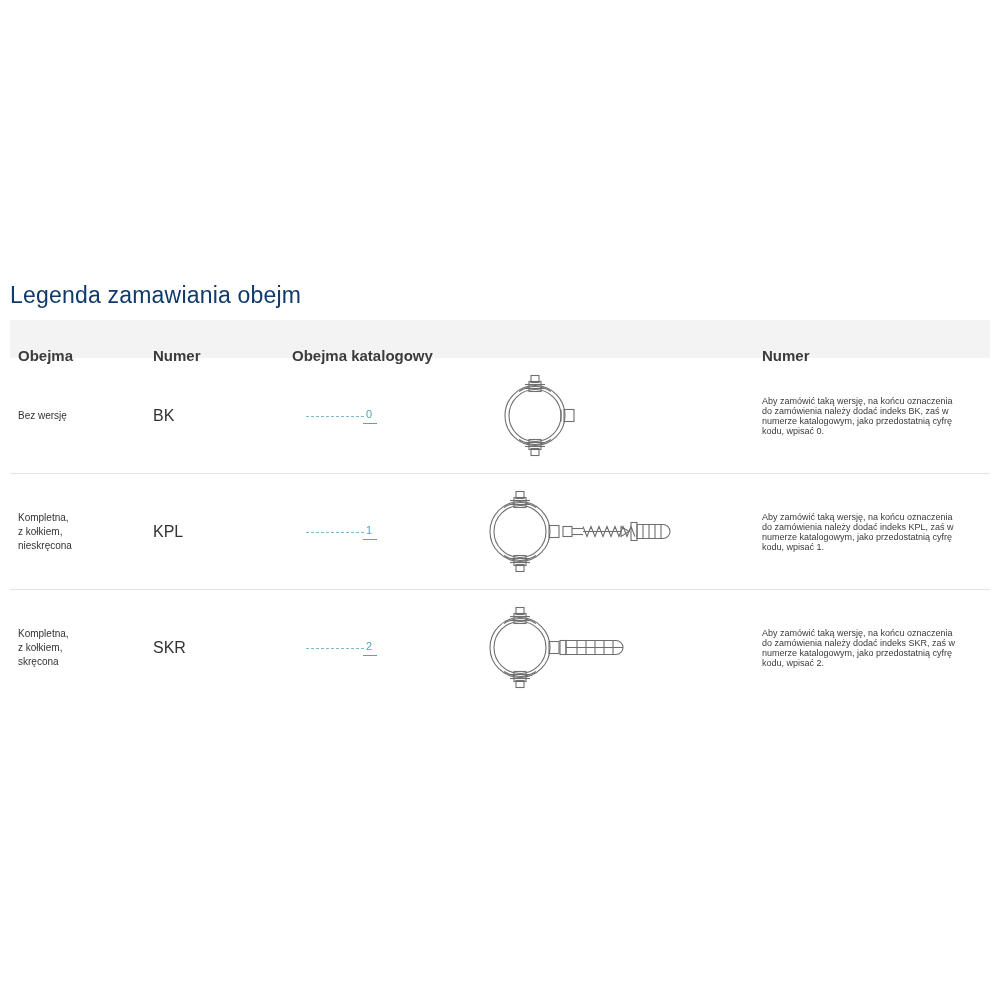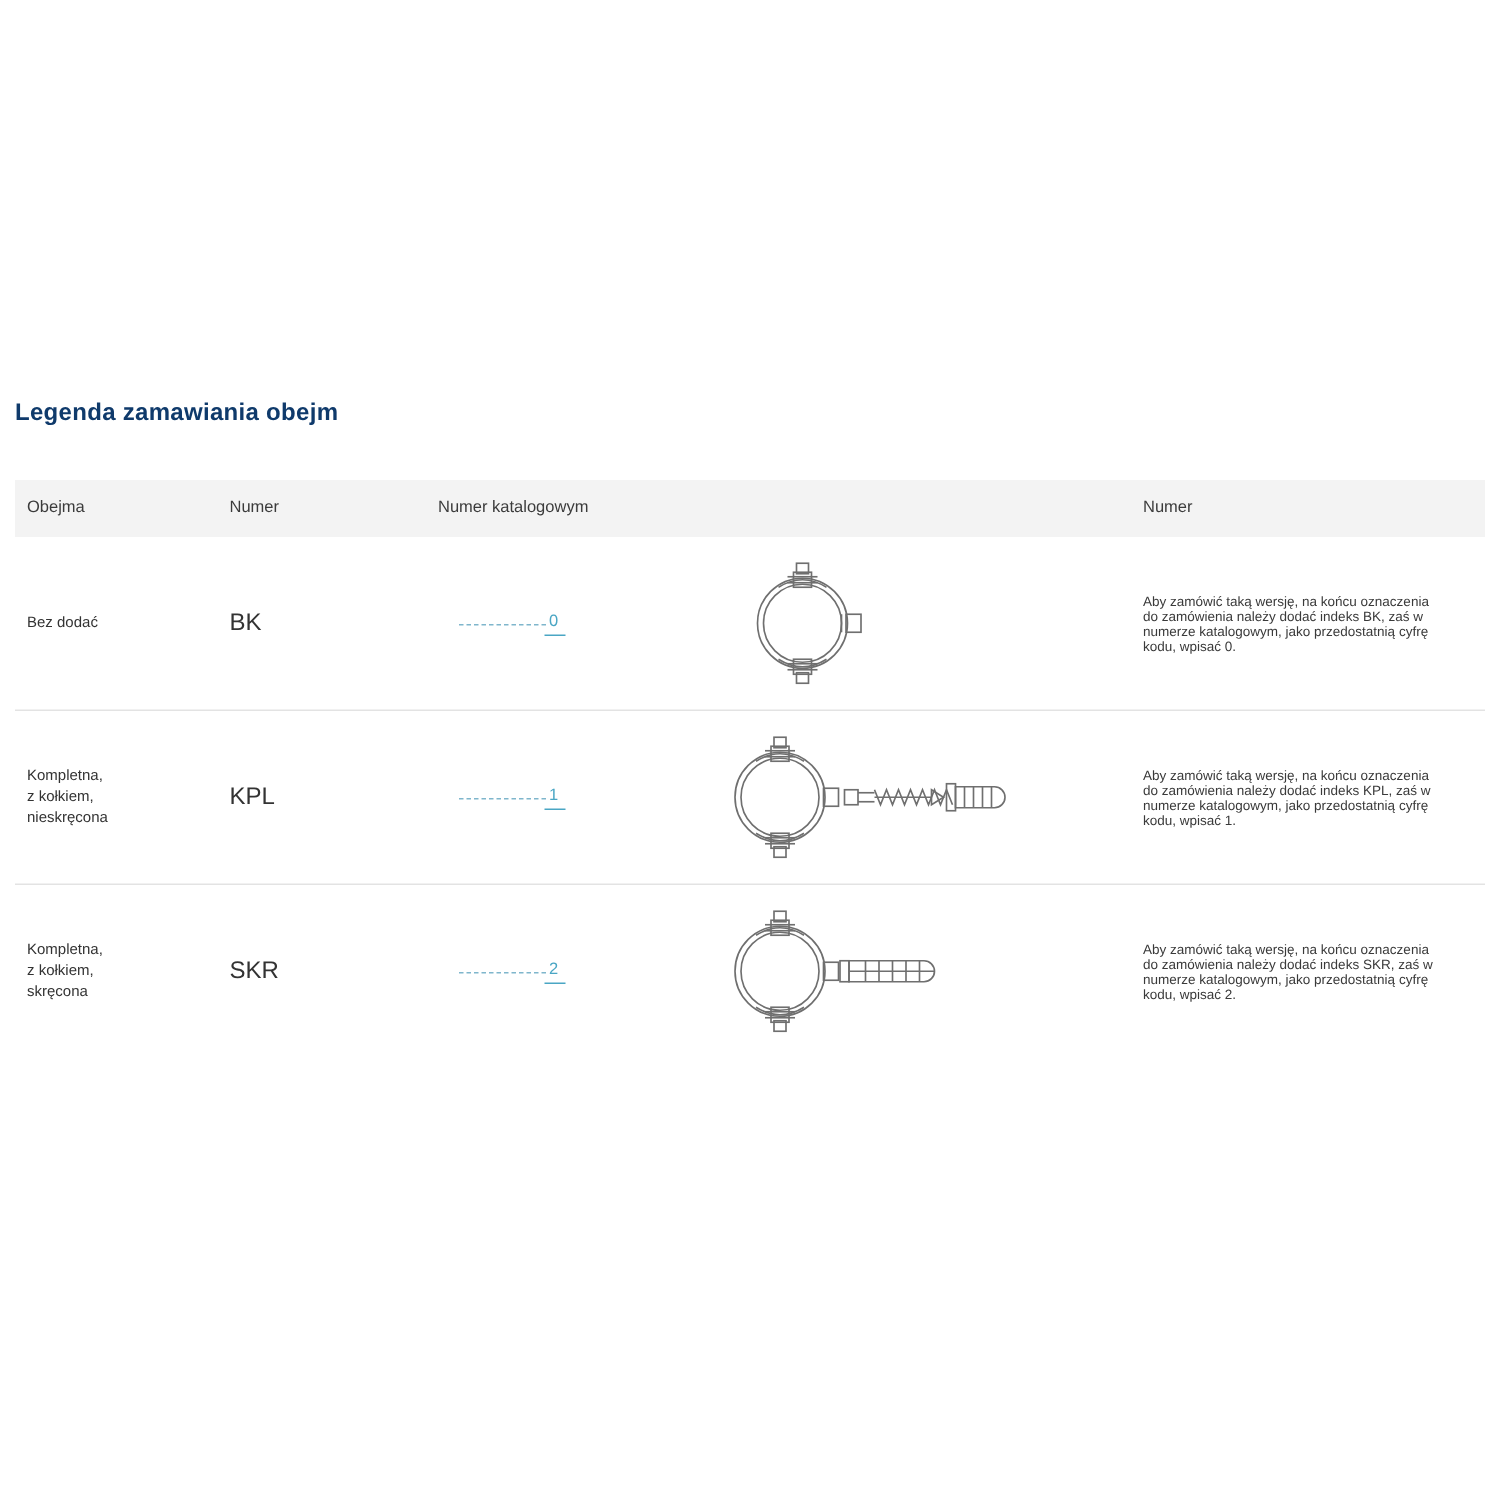--- a/index.html
+++ b/index.html
@@ -18,42 +18,43 @@
   .page {
     position: absolute;
     left: 0;
     top: 0;
     width: 1000px;
     height: 1000px;
   }
   .title {
     position: absolute;
     left: 10px;
-    top: 267px;
-    font-size: 16px;
-    font-weight: bold;
+    top: 282px;
+    font-size: 23px;
+    font-weight: normal;
     color: #0f3a6b;
     letter-spacing: 0.2px;
   }
   .table {
     position: absolute;
     left: 10px;
     top: 320px;
     width: 980px;
   }
   .thead {
     height: 38px;
     background: #f3f3f3;
     position: relative;
   }
   .thead .th {
     position: absolute;
-    top: 12px;
-    font-size: 11px;
+    top: 27px;
+    font-size: 15px;
     color: #3b3b3b;
+    font-weight: bold;
   }
   .th-obejma   { left: 8px; }
   .th-indeks   { left: 143px; }
   .th-numer    { left: 282px; }
   .th-opis     { left: 752px; }
 
   .row {
     position: relative;
     height: 115px;
     border-bottom: 1px solid #e3e3e3;
@@ -133,26 +134,26 @@
 
 <div class="page">
 
   <div class="title">Legenda zamawiania obejm</div>
 
   <div class="table">
 
     <div class="thead">
       <div class="th th-obejma">Obejma</div>
       <div class="th th-indeks">Numer</div>
-      <div class="th th-numer">Numer katalogowym</div>
+      <div class="th th-numer">Obejma katalogowy</div>
       <div class="th th-opis">Numer</div>
     </div>
 
     <div class="row">
-      <div class="cell-obejma">Bez dodać</div>
+      <div class="cell-obejma">Bez wersję</div>
       <div class="cell-indeks">BK</div>
       <div class="cell-numer">
         <div class="code-dashes"></div>
         <div class="code-digit">0</div>
         <div class="code-underline"></div>
       </div>
       <div class="cell-figure">
         <svg width="250" height="105" viewBox="0 0 250 105">
           <g fill="none" stroke="#6f6f6f" stroke-width="1.1">
             <circle cx="70" cy="52" r="30"></circle>

